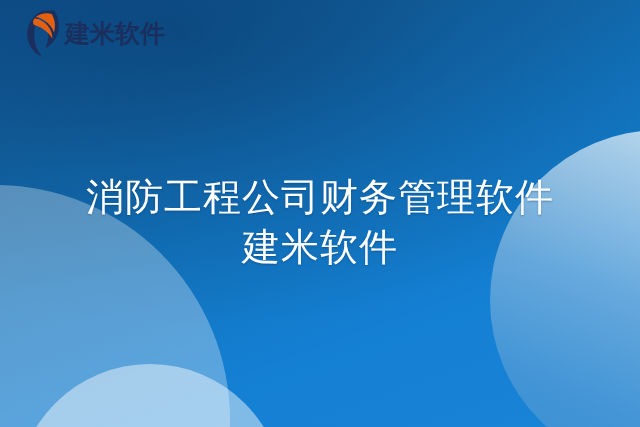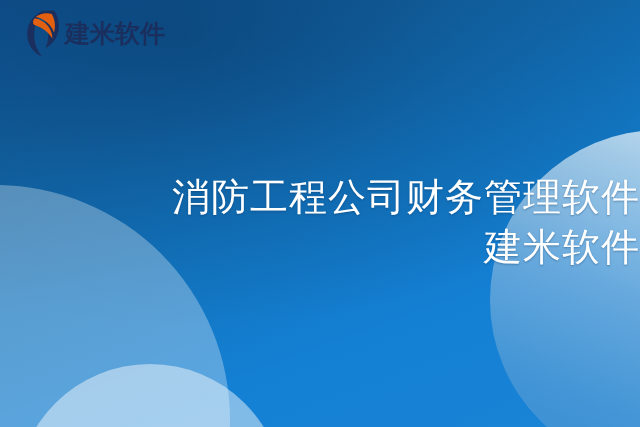--- a/index.html
+++ b/index.html
@@ -112,21 +112,20 @@
     font-size: 38px;
     line-height: 50px;
     font-weight: 400;
     letter-spacing: 1px;
     text-shadow: 0 1px 2px rgba(8,50,95,0.38);
     font-family: "DejaVu Sans", "Liberation Sans", sans-serif;
   }
   .headline-line {
     display: block;
     white-space: nowrap;
-    text-align: right;
   }
 </style>
 </head>
 <body>
 
 <div class="slide">
 
   <div class="bg-base"></div>
   <div class="bg-vignette"></div>
 

